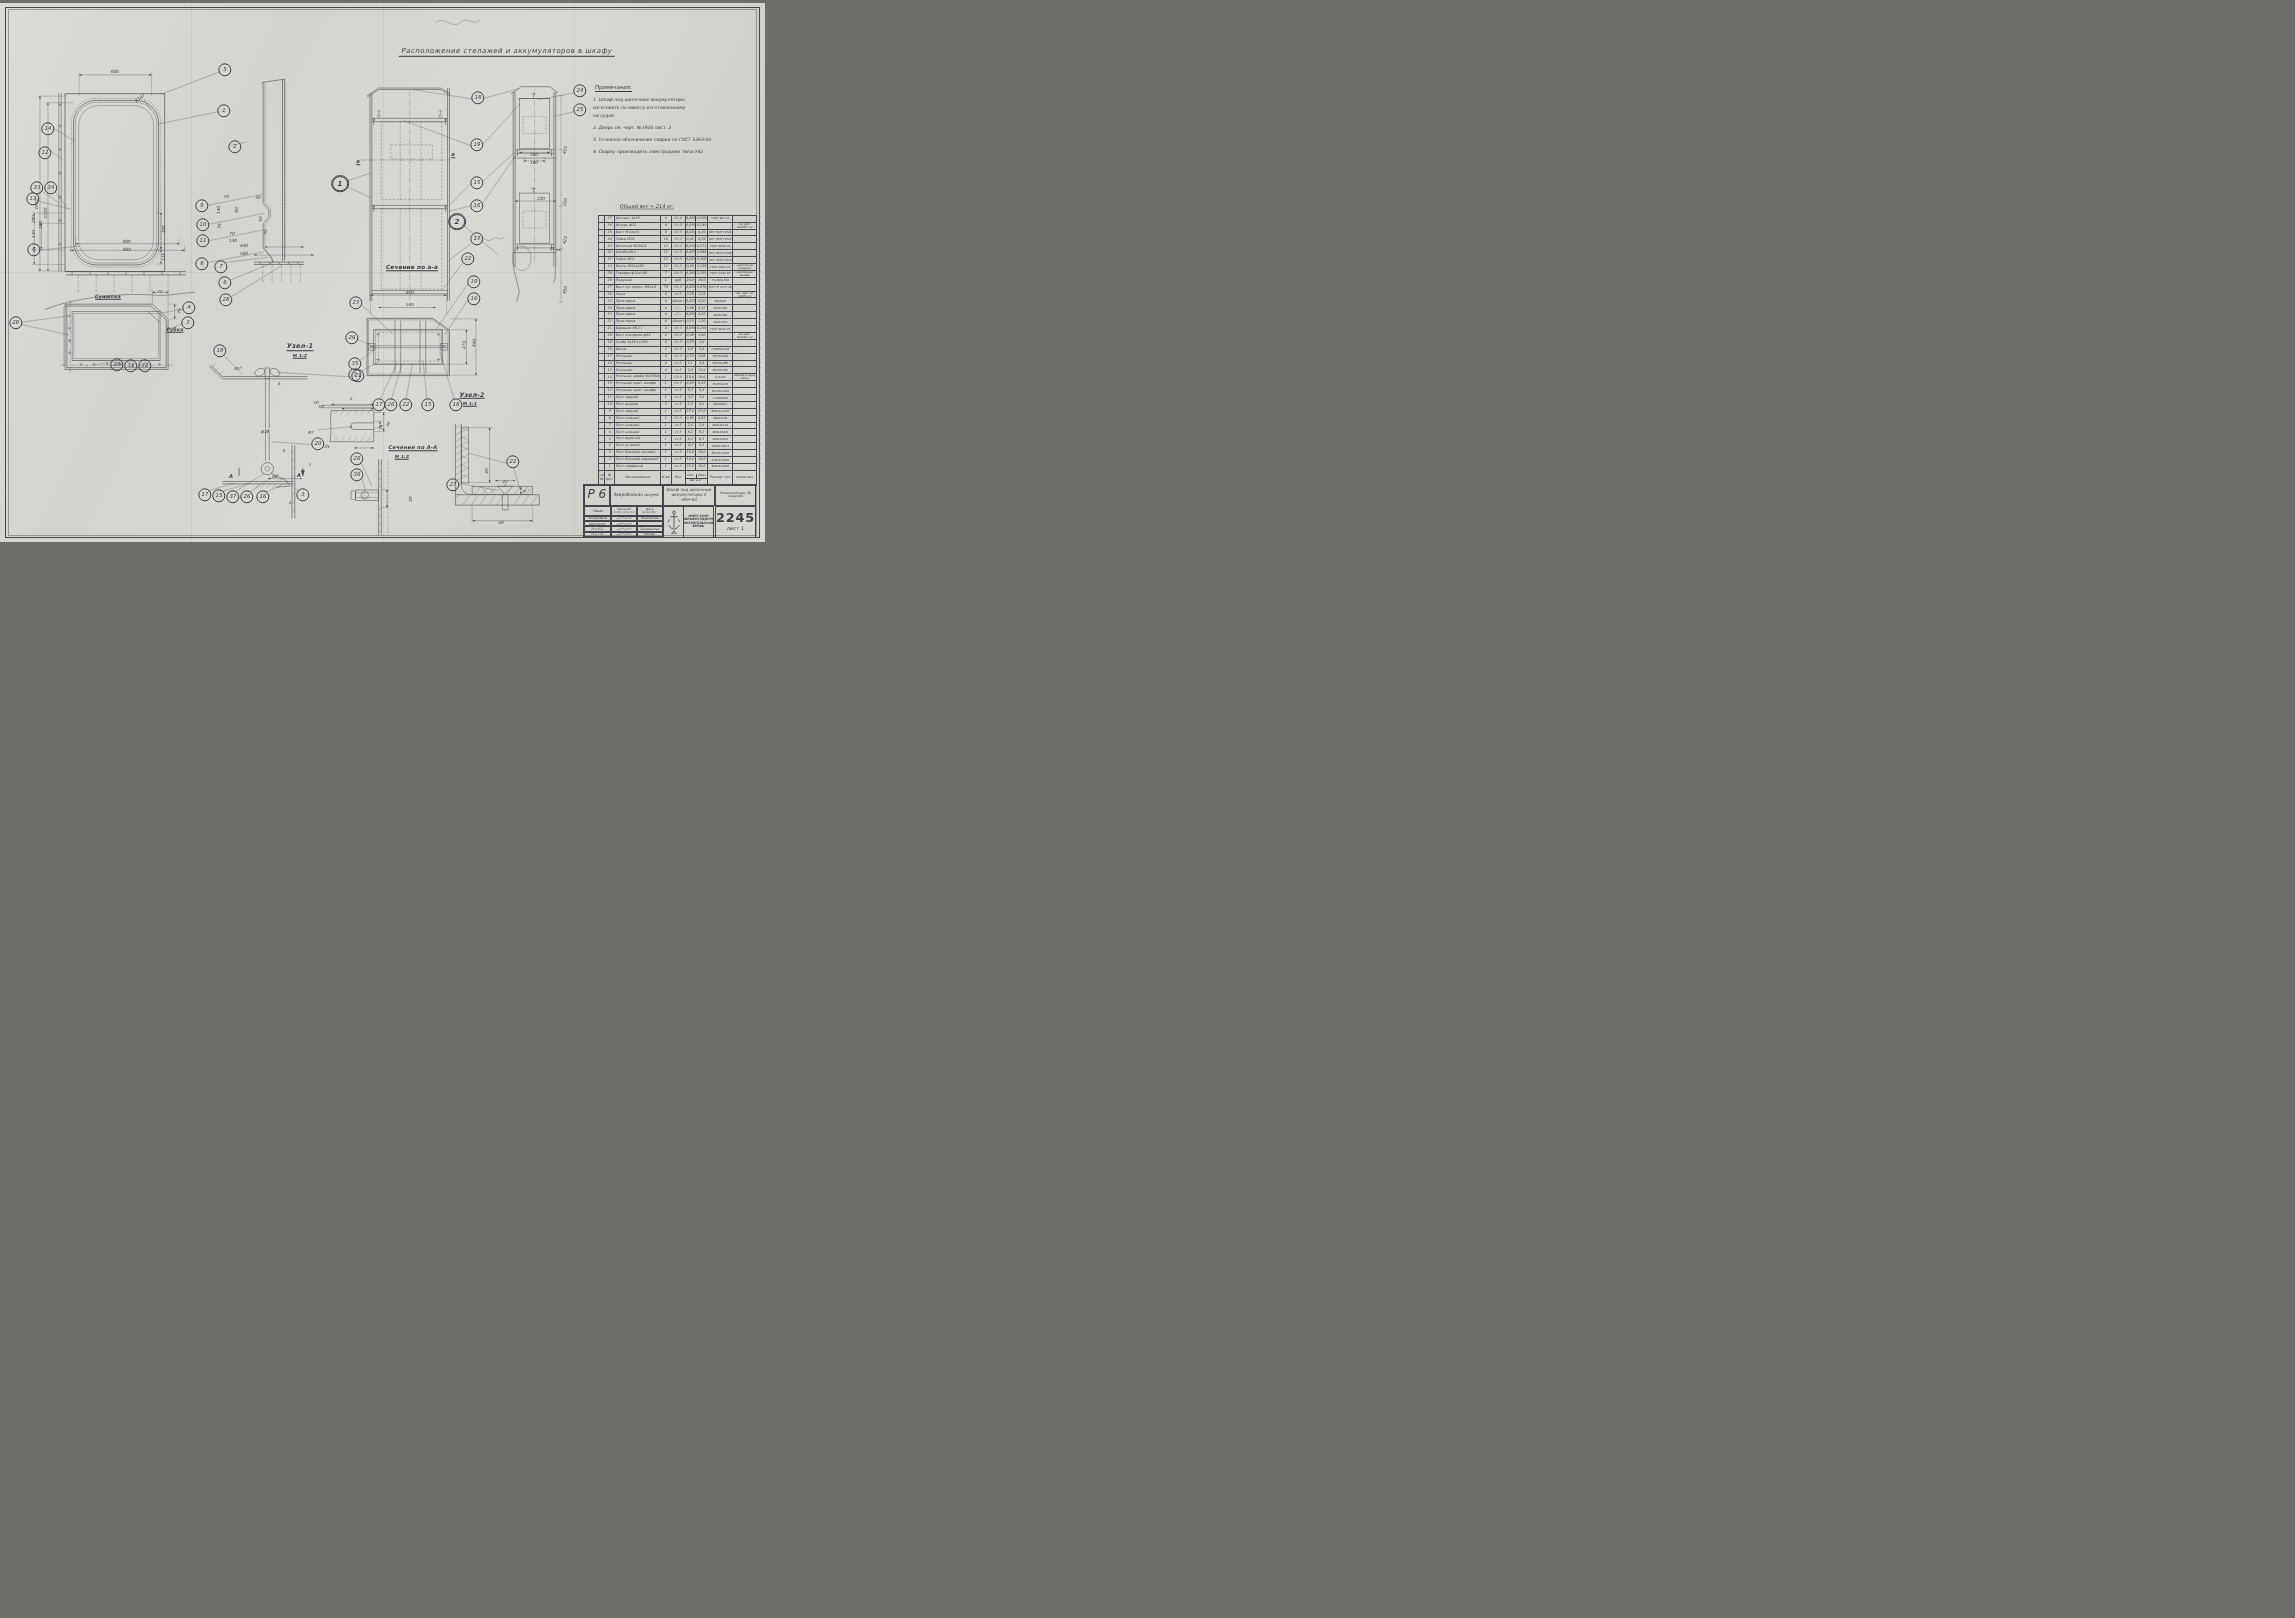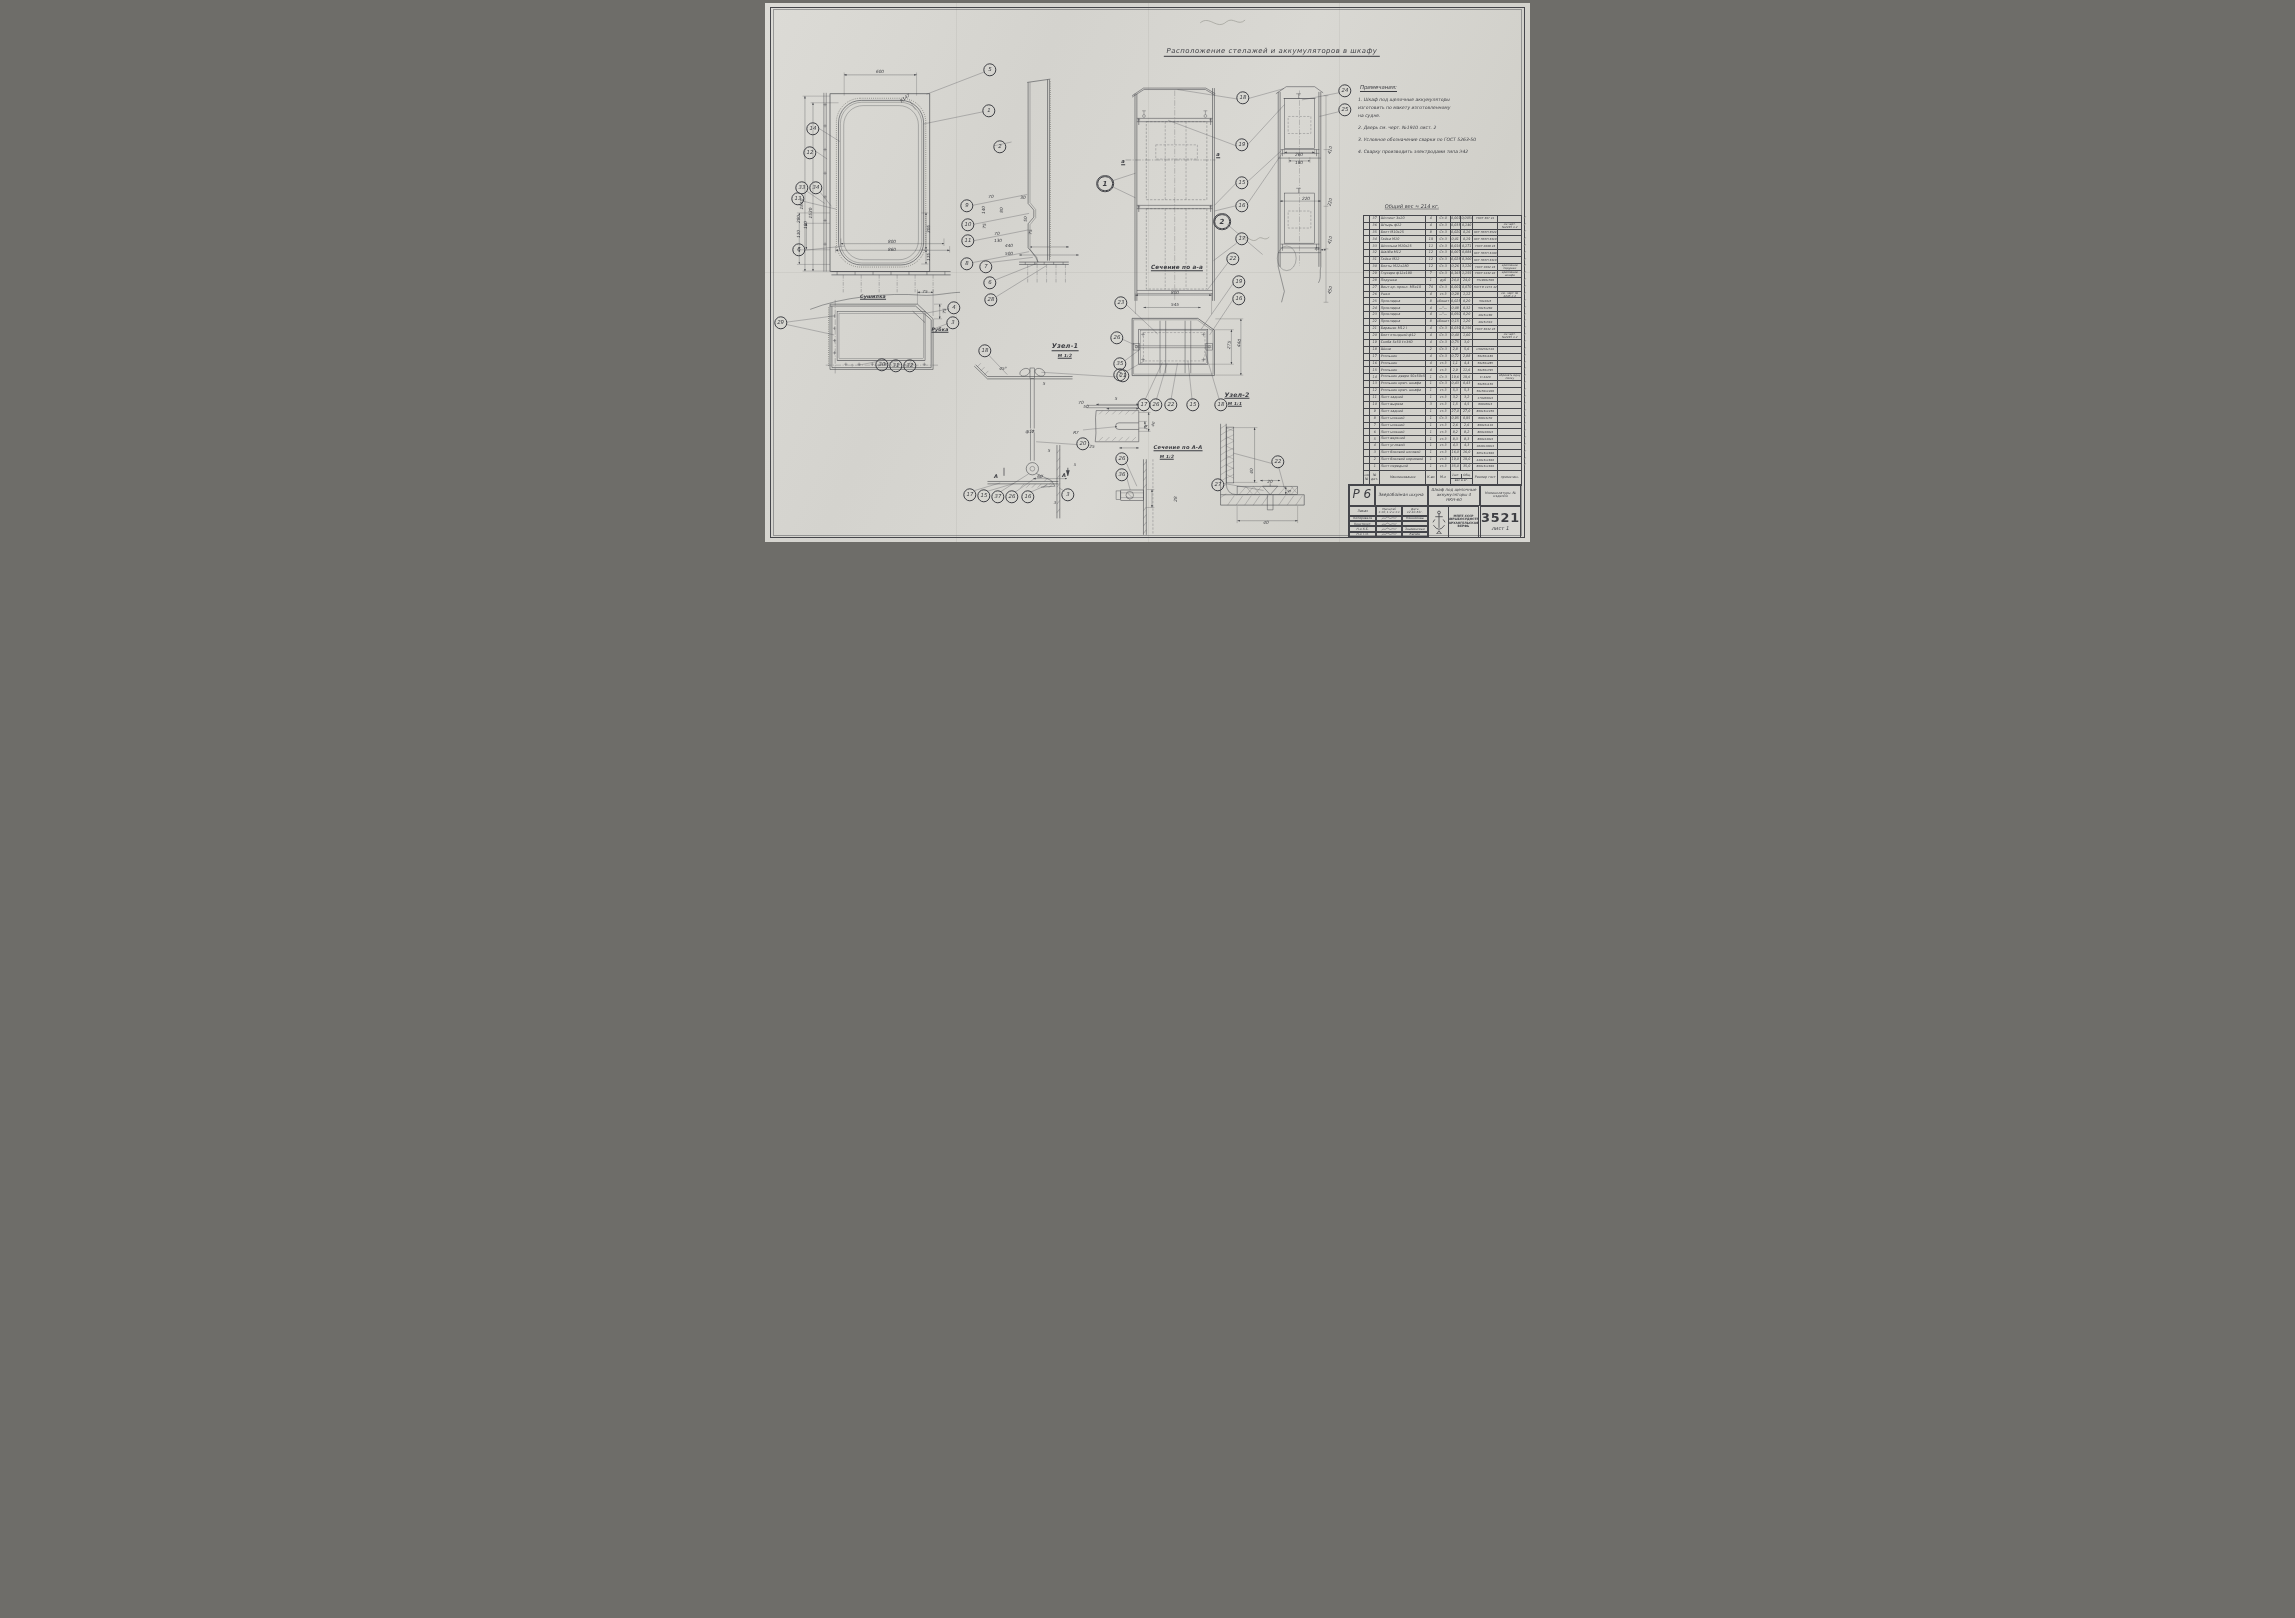--- a/index.html
+++ b/index.html
@@ -1,16 +1,16 @@
 <!DOCTYPE html>
 <html style="font-size:7.6px"><head>
 <meta charset="utf-8">
 <style>
   html,body{margin:0;padding:0;background:#6e6d69;}
-  .wrap{display:flex;justify-content:center;padding:2.8px 0;}
+  .wrap{display:flex;justify-content:flex-start;padding:2.8px 0;}
   .sheet{position:relative;width:765px;height:539px;overflow:hidden;
     background:linear-gradient(115deg,#dcdbd6 0%,#d4d3ce 30%,#d9d8d3 55%,#d1d0ca 80%,#d7d6d1 100%);
     font-family:"DejaVu Sans",sans-serif;color:#3c3d42;}
   .frame{position:absolute;left:5.2px;top:3.8px;right:5.2px;bottom:3.8px;border:1px solid #45464b;}
   .frame2{position:absolute;left:7.6px;top:6.2px;right:7.6px;bottom:6.2px;border:0.5px solid rgba(69,70,75,.45);}
   .crease{position:absolute;background:rgba(50,50,48,.06);}
   svg.lw{position:absolute;left:0;top:0;}
   .lbl{position:absolute;transform:translate(-50%,-50%);font-style:italic;white-space:nowrap;color:#3b3c41;}
   .dim{font-size:4.3px;}
   .vtitle{font-weight:bold;letter-spacing:0.2px;}
@@ -770,21 +770,21 @@
         </g>
       </svg>
     </div>
     <div class="cell org" style="left:99px;top:21px;width:31px;height:32px">
           <div>МППТ-СССР</div>
           <div>ГЛАВРЫБОСУДОСТРОЙ</div>
           <div>АРХАНГЕЛЬСКАЯ</div>
           <div>ВЕРФЬ</div>
         </div>
     <div class="cell" style="left:131px;top:21px;width:41px;height:32px">
-      <span class="bignum">3521</span>
+      <span class="bignum">2245</span>
       <span class="sheetlbl">лист 1</span>
     </div>
   </div>
 
   <div class="frame"></div>
   <div class="frame2"></div>
 
   <div id="labels">
         <span class="check" style="left: 758px; top: 212px;">✓</span>
         <span class="check" style="left: 758px; top: 219px;">✓</span>

